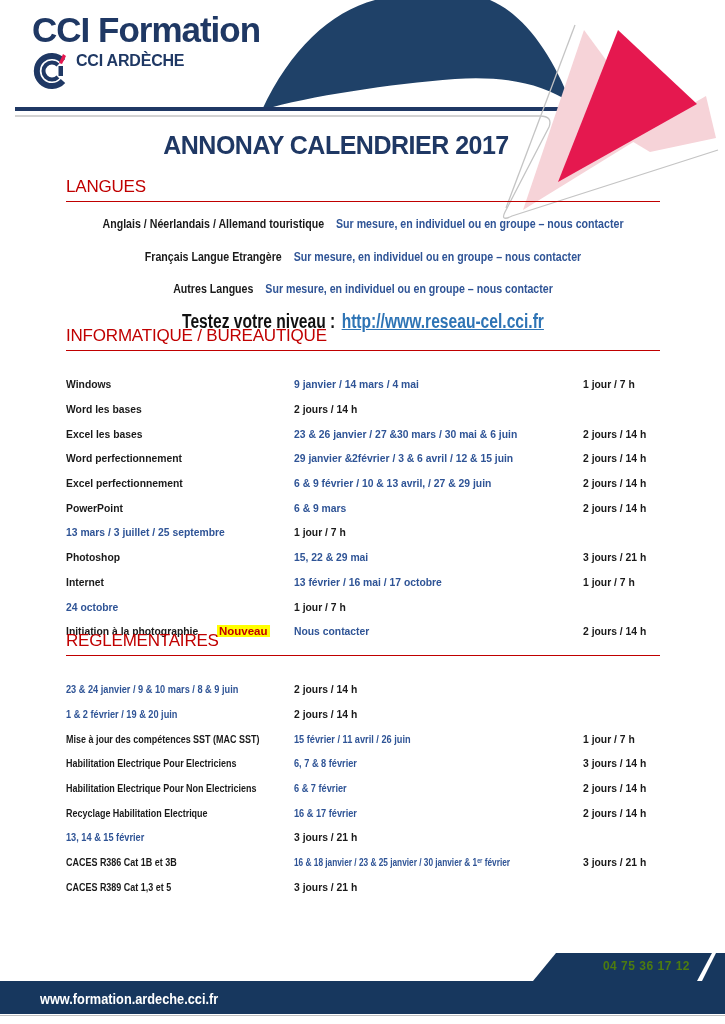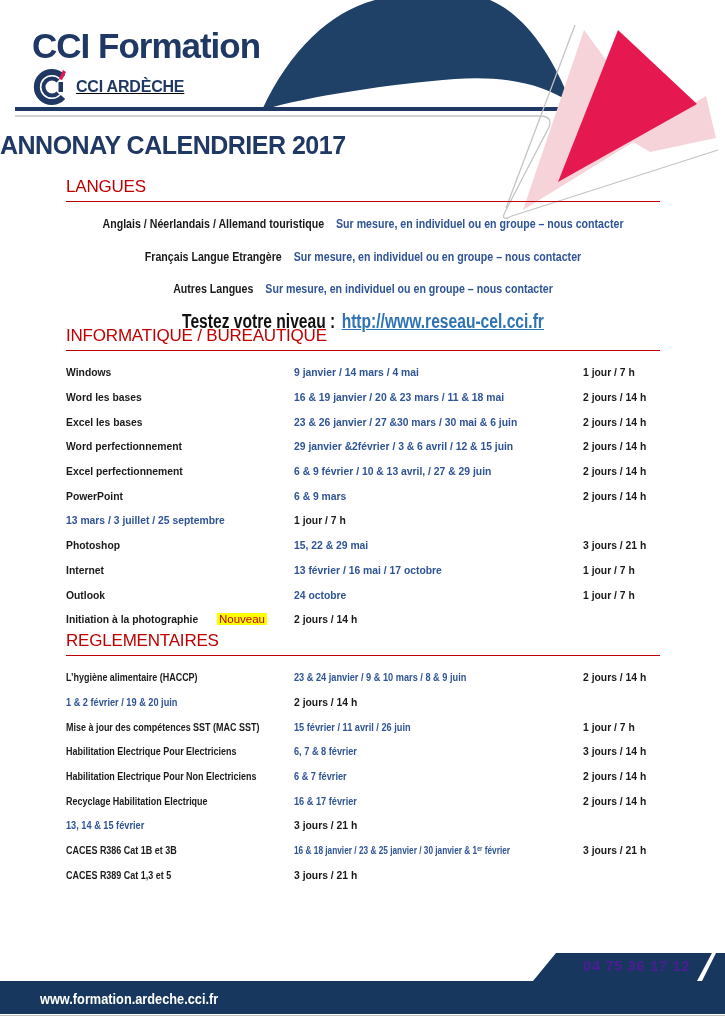--- a/index.html
+++ b/index.html
@@ -1,61 +1,61 @@
 <!DOCTYPE html>
 <html><head>
 <meta charset="utf-8">
 <style>
   html,body{margin:0;padding:0;background:#e8e8e8;}
   .page{position:relative;width:725px;height:1024px;background:#ffffff;overflow:hidden;
         font-family:"Liberation Sans",sans-serif;-webkit-font-smoothing:antialiased;}
   
   .deco{position:absolute;top:0;left:0;pointer-events:none;}
-  .brand{position:absolute;top:26px;left:32px;}
+  .brand{position:absolute;top:10px;left:32px;}
   .brand-title{font-size:35px;font-weight:bold;color:#1F3864;letter-spacing:-1px;line-height:40px;}
-  .brand-sub{display:flex;align-items:center;margin-top:2px;text-decoration:underline;}
+  .brand-sub{display:flex;margin-top:2px;}
   .brand-mark{margin-right:6px;}
   .brand-subtitle{font-size:16px;font-weight:bold;color:#1F3864;letter-spacing:-0.2px;}
-  .page-title{position:absolute;top:131px;left:0;width:672px;
+  .page-title{position:absolute;top:131px;left:0;width:672px;text-align:center;
               font-size:25px;font-weight:bold;color:#1F3864;letter-spacing:-0.5px;}
   
   .section{position:absolute;left:66px;width:594px;}
   .sec-heading{font-size:17px;font-weight:normal;color:#C00000;letter-spacing:-0.2px;
                line-height:22px;padding-bottom:3px;border-bottom:1.6px solid #C00000;}
   
   .lang-rows{margin-top:6px;}
   .lang-row{height:32.5px;display:flex;align-items:center;justify-content:center;
             transform:scaleX(.85);transform-origin:50% 50%;white-space:nowrap;}
   .lang-label{font-size:12.5px;font-weight:bold;color:#1a1a1a;margin-right:14px;}
   .lang-info{font-size:12.5px;font-weight:bold;color:#2F5496;}
   .test-line{margin-top:2px;height:28px;display:flex;align-items:center;justify-content:center;
              transform:scaleX(.8);transform-origin:50% 50%;white-space:nowrap;}
   .test-label{font-size:19.5px;font-weight:bold;color:#111111;margin-right:8px;}
   .test-link{font-size:19.5px;font-weight:bold;color:#2E74B5;text-decoration:underline;cursor:pointer;}
   
-  .course-rows{margin-top:8px;}
+  .course-rows{margin-top:20px;}
   .crow{display:grid;grid-template-columns:228px 289px 1fr;height:24.7px;align-items:center;}
   .cl,.cd,.cu{overflow:visible;white-space:nowrap;}
   .sq{display:inline-block;transform-origin:0 50%;white-space:nowrap;font-weight:bold;font-size:11.5px;}
   .sx90{transform:scaleX(.90);}
   .sx80{transform:scaleX(.80);}
   .sx78{transform:scaleX(.78);}
   .sx72{transform:scaleX(.72);}
   .cl .sq{color:#1a1a1a;}
   .cd .sq{color:#2F5496;}
   .cu .sq{color:#1a1a1a;}
-  .badge{display:inline-block;background:#FFFF00;color:#C00000;font-weight:normal;font-size:11.5px;
+  .badge{display:inline-block;background:#FFFF00;color:#C00000;font-weight:bold;font-size:11.5px;
          padding:0 2px;margin-left:4px;}
   #sec-langues{top:176px;}
   #sec-info{top:325px;}
   #sec-regl{top:630px;}
   
   .footer-svg{position:absolute;left:0;top:945px;}
   .footer-phone{position:absolute;top:953px;right:35px;height:26px;line-height:26px;
-                font-size:15px;font-weight:bold;color:#4c1d95;letter-spacing:0.5px;}
+                font-size:12px;font-weight:bold;color:#4d7c0f;letter-spacing:0.5px;}
   .footer-site{position:absolute;top:984px;left:40px;height:30px;line-height:30px;
                font-size:14.5px;font-weight:bold;color:#ffffff;display:inline-block;
                transform:scaleX(.88);transform-origin:0 50%;cursor:pointer;}
 </style>
 </head>
 <body>
 
 <div class="page">
 
   <svg class="deco" width="725" height="260" viewBox="0 0 725 260">
@@ -113,21 +113,20 @@
   <div class="section" id="sec-info">
     <div class="sec-heading">INFORMATIQUE / BUREAUTIQUE</div>
     <div class="course-rows">
       <div class="crow">
         <span class="cl"><span class="sq sx90">Windows</span></span>
         <span class="cd"><span class="sq sx90">9 janvier / 14 mars / 4 mai</span></span>
         <span class="cu"><span class="sq sx90">1 jour / 7 h</span></span>
       </div>
       <div class="crow">
         <span class="cl"><span class="sq sx90">Word les bases</span></span>
-        <span class="cd"><span class="sq sx90">16 &amp; 19 janvier / 20 &amp; 23 mars / 11 &amp; 18 mai</span></span>
         <span class="cu"><span class="sq sx90">2 jours / 14 h</span></span>
       </div>
       <div class="crow">
         <span class="cl"><span class="sq sx90">Excel les bases</span></span>
         <span class="cd"><span class="sq sx90">23 &amp; 26 janvier / 27 &amp;30 mars / 30 mai &amp; 6 juin</span></span>
         <span class="cu"><span class="sq sx90">2 jours / 14 h</span></span>
       </div>
       <div class="crow">
         <span class="cl"><span class="sq sx90">Word perfectionnement</span></span>
         <span class="cd"><span class="sq sx90">29 janvier &amp;2février / 3 &amp; 6 avril / 12 &amp; 15 juin</span></span>
@@ -151,38 +150,37 @@
         <span class="cl"><span class="sq sx90">Photoshop</span></span>
         <span class="cd"><span class="sq sx90">15, 22 &amp; 29 mai</span></span>
         <span class="cu"><span class="sq sx90">3 jours / 21 h</span></span>
       </div>
       <div class="crow">
         <span class="cl"><span class="sq sx90">Internet</span></span>
         <span class="cd"><span class="sq sx90">13 février / 16 mai / 17 octobre</span></span>
         <span class="cu"><span class="sq sx90">1 jour / 7 h</span></span>
       </div>
       <div class="crow">
-        <span class="cl"><span class="sq sx90">Outlook</span></span>
         <span class="cd"><span class="sq sx90">24 octobre</span></span>
         <span class="cu"><span class="sq sx90">1 jour / 7 h</span></span>
       </div>
       <div class="crow">
         <span class="cl">
           <span class="sq sx90">Initiation à la photographie</span><span class="badge">Nouveau</span>
         </span>
+        <span class="cd"><span class="sq sx90">Nous contacter</span></span>
         <span class="cu"><span class="sq sx90">2 jours / 14 h</span></span>
       </div>
     </div>
   </div>
 
   <div class="section" id="sec-regl">
     <div class="sec-heading">REGLEMENTAIRES</div>
     <div class="course-rows">
       <div class="crow">
-        <span class="cl"><span class="sq sx78">L’hygiène alimentaire (HACCP)</span></span>
         <span class="cd"><span class="sq sx80">23 &amp; 24 janvier / 9 &amp; 10 mars / 8 &amp; 9 juin</span></span>
         <span class="cu"><span class="sq sx90">2 jours / 14 h</span></span>
       </div>
       <div class="crow">
         <span class="cd"><span class="sq sx80">1 &amp; 2 février / 19 &amp; 20 juin</span></span>
         <span class="cu"><span class="sq sx90">2 jours / 14 h</span></span>
       </div>
       <div class="crow">
         <span class="cl"><span class="sq sx78">Mise à jour des compétences SST (MAC SST)</span></span>
         <span class="cd"><span class="sq sx80">15 février / 11 avril / 26 juin</span></span>

